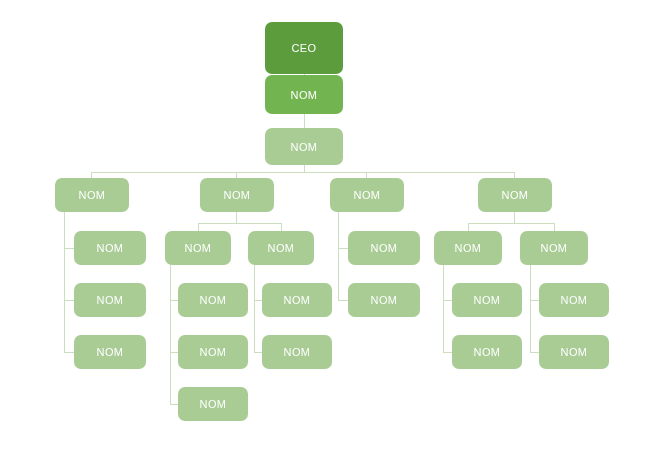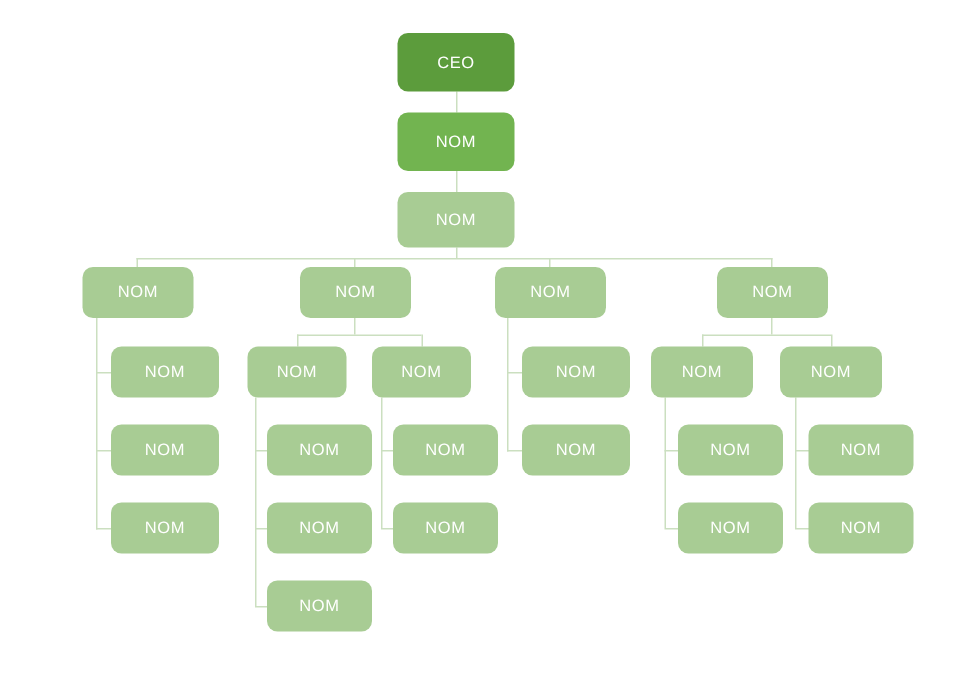--- a/index.html
+++ b/index.html
@@ -79,21 +79,21 @@
     <div class="connector v" style="left: 514px; top: 212px; height: 11px; background: rgb(203, 223, 192);"></div>
     <div class="connector h" style="left: 468px; top: 223px; width: 86px; background: rgb(203, 223, 192);"></div>
     <div class="connector v" style="left: 468px; top: 223px; height: 8px; background: rgb(203, 223, 192);"></div>
     <div class="connector v" style="left: 554px; top: 223px; height: 8px; background: rgb(203, 223, 192);"></div>
     <div class="connector v" style="left: 443px; top: 265px; height: 87px; background: rgb(203, 223, 192);"></div>
     <div class="connector h" style="left: 443px; top: 300px; width: 10px; background: rgb(203, 223, 192);"></div>
     <div class="connector h" style="left: 443px; top: 352px; width: 10px; background: rgb(203, 223, 192);"></div>
     <div class="connector v" style="left: 530px; top: 265px; height: 87px; background: rgb(203, 223, 192);"></div>
     <div class="connector h" style="left: 530px; top: 300px; width: 10px; background: rgb(203, 223, 192);"></div>
     <div class="connector h" style="left: 530px; top: 352px; width: 10px; background: rgb(203, 223, 192);"></div>
-    <div class="node level-1" style="left: 265px; top: 22px; width: 78px; height: 39px;">
+    <div class="node level-1" style="left: 265px; top: 22px; width: 78px; height: 52px;">
       <span>CEO</span>
     </div>
     <div class="node level-2" style="left: 265px; top: 75px; width: 78px; height: 39px;">
       <span>NOM</span>
     </div>
     <div class="node level-3" style="left: 265px; top: 128px; width: 78px; height: 37px;">
       <span>NOM</span>
     </div>
     <div class="node level-4" style="left: 55px; top: 178px; width: 74px; height: 34px;">
       <span>NOM</span>

